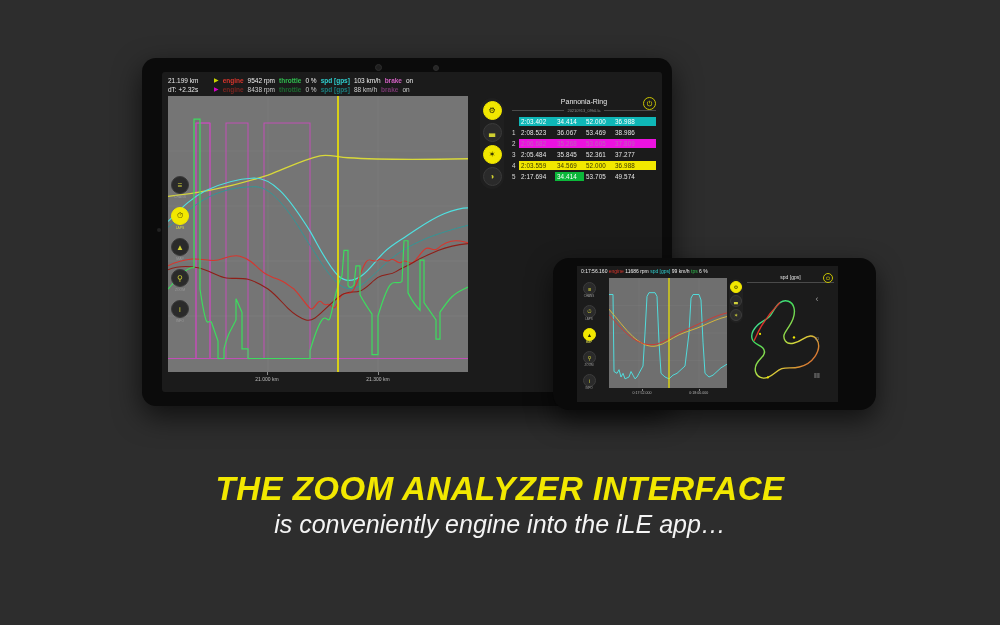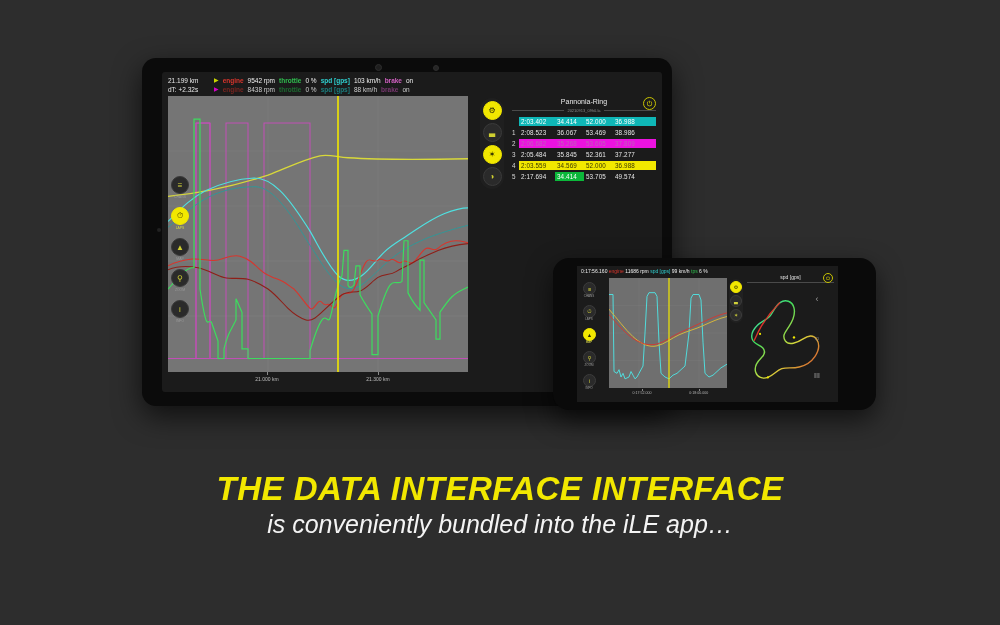--- a/index.html
+++ b/index.html
@@ -461,17 +461,17 @@
       <div class="p-nav">
         <div style="top:28px;font-size:9px;">‹</div>
         <div style="top:68px;font-size:8px;">○</div>
         <div style="top:106px;font-size:7px;">‖‖</div>
       </div>
 
     </div>
   </div>
 
   <div class="caption">
-    <div class="cap1">THE DATA INTERFACE INTERFACE</div>
-    <div class="cap2">is conveniently bundled into the iLE app…</div>
+    <div class="cap1">THE ZOOM ANALYZER INTERFACE</div>
+    <div class="cap2">is conveniently engine into the iLE app…</div>
   </div>
 
 </div>
 
 </body></html>

